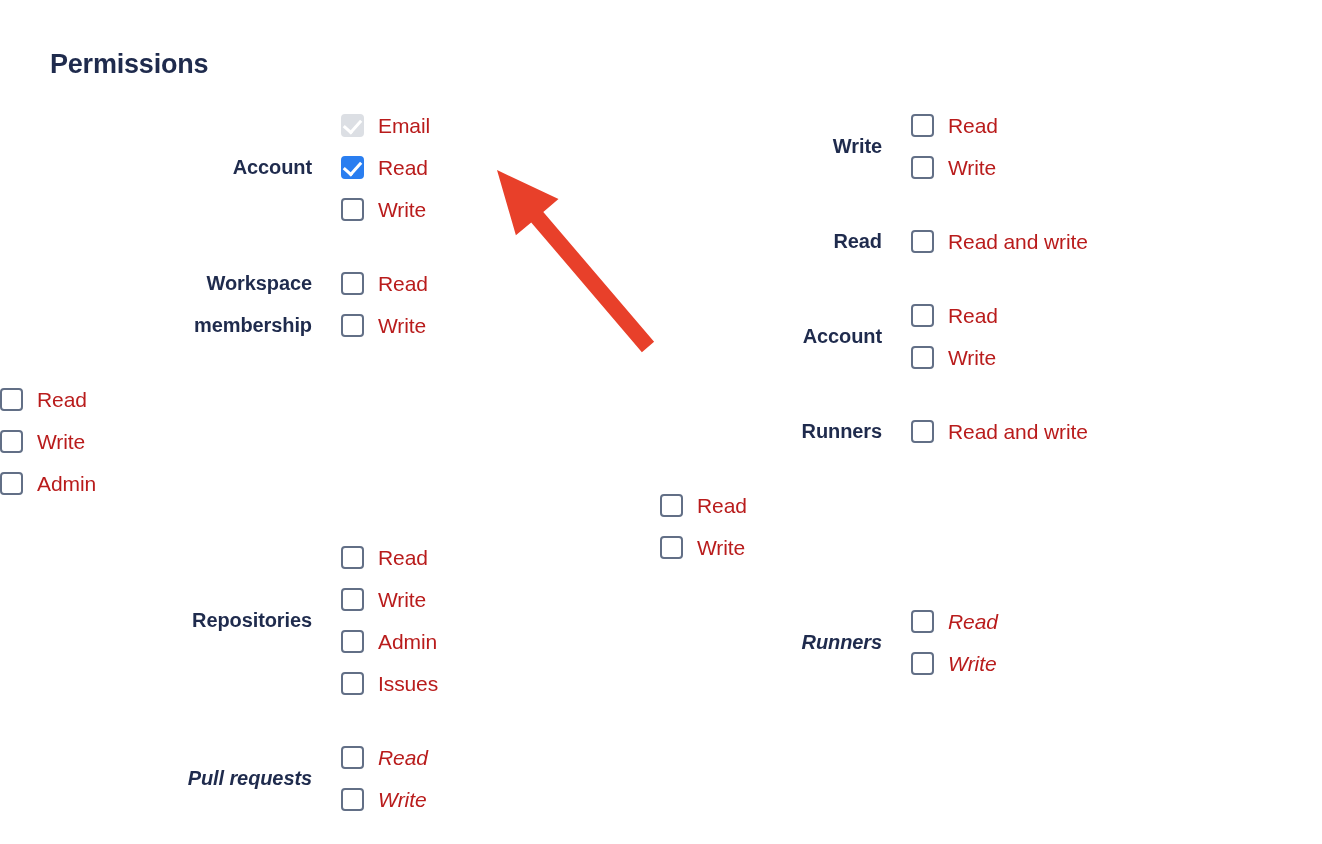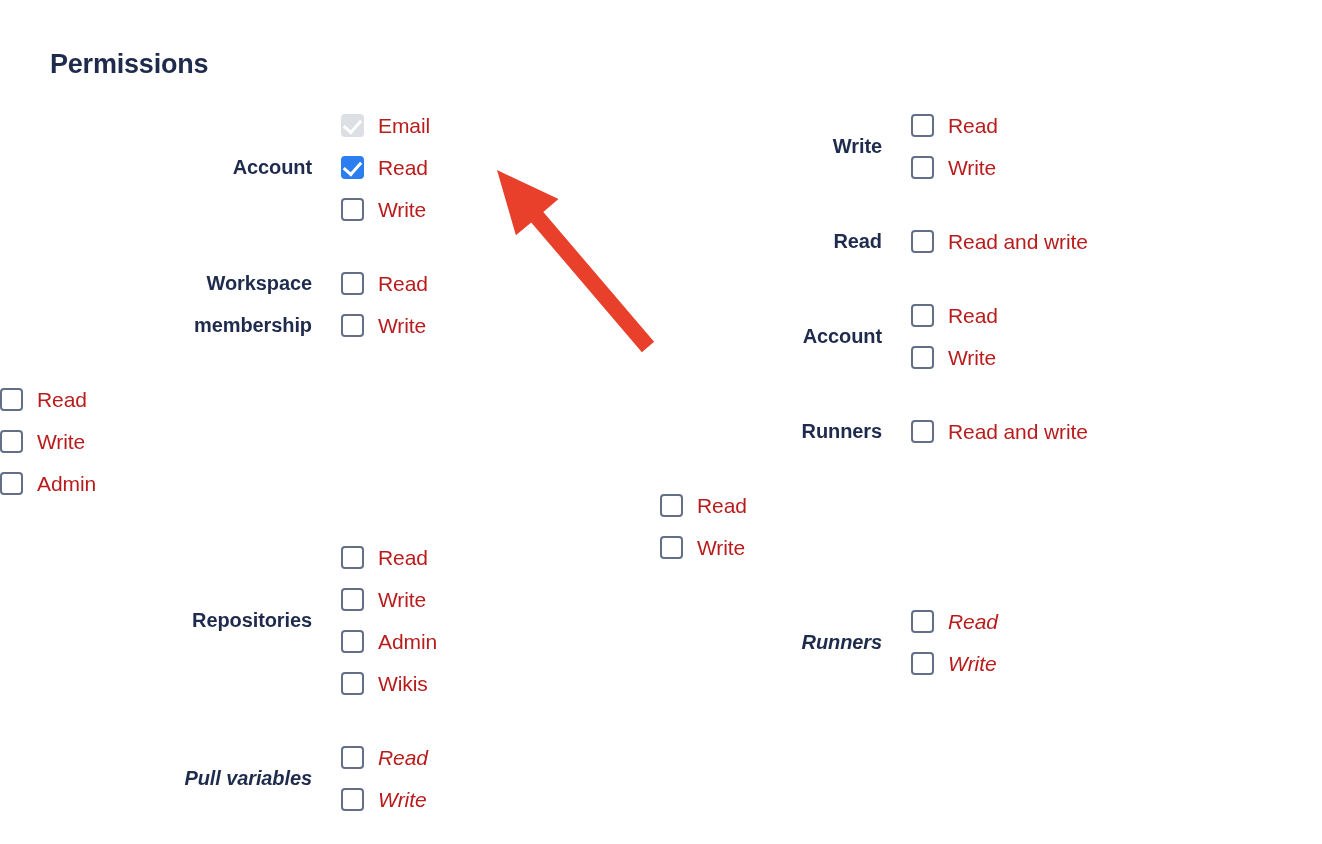--- a/index.html
+++ b/index.html
@@ -202,26 +202,26 @@
             <label class="option-row">
               <span class="cbox"></span>
               <span class="option-label">Write</span>
             </label>
             <label class="option-row">
               <span class="cbox"></span>
               <span class="option-label">Admin</span>
             </label>
             <label class="option-row">
               <span class="cbox"></span>
-              <span class="option-label">Wikis</span>
-            </label>
-          </div>
-        </div>
-        <div class="perm-group">
-          <div class="group-label">Pull variables</div>
+              <span class="option-label">Issues</span>
+            </label>
+          </div>
+        </div>
+        <div class="perm-group">
+          <div class="group-label">Pull requests</div>
           <div class="options">
             <label class="option-row">
               <span class="cbox"></span>
               <span class="option-label">Read</span>
             </label>
             <label class="option-row">
               <span class="cbox"></span>
               <span class="option-label">Write</span>
             </label>
           </div>

